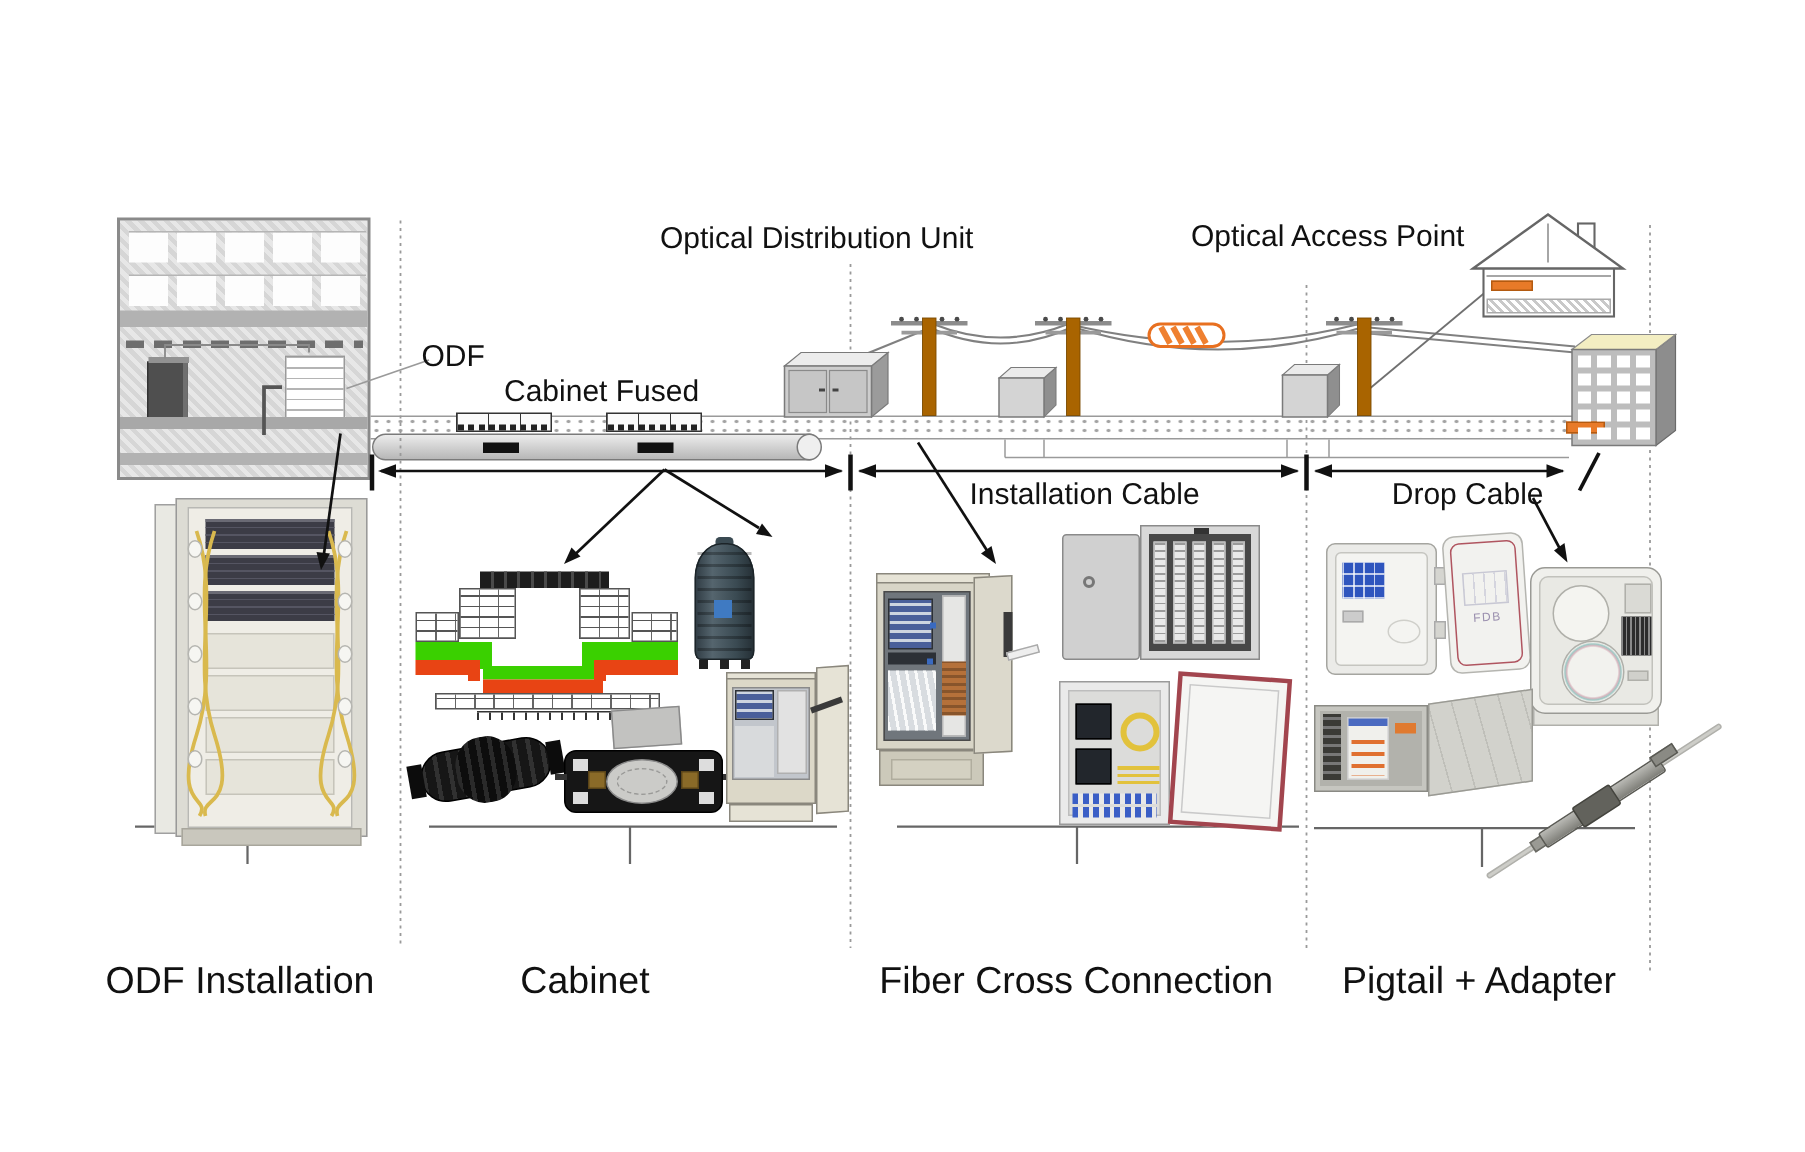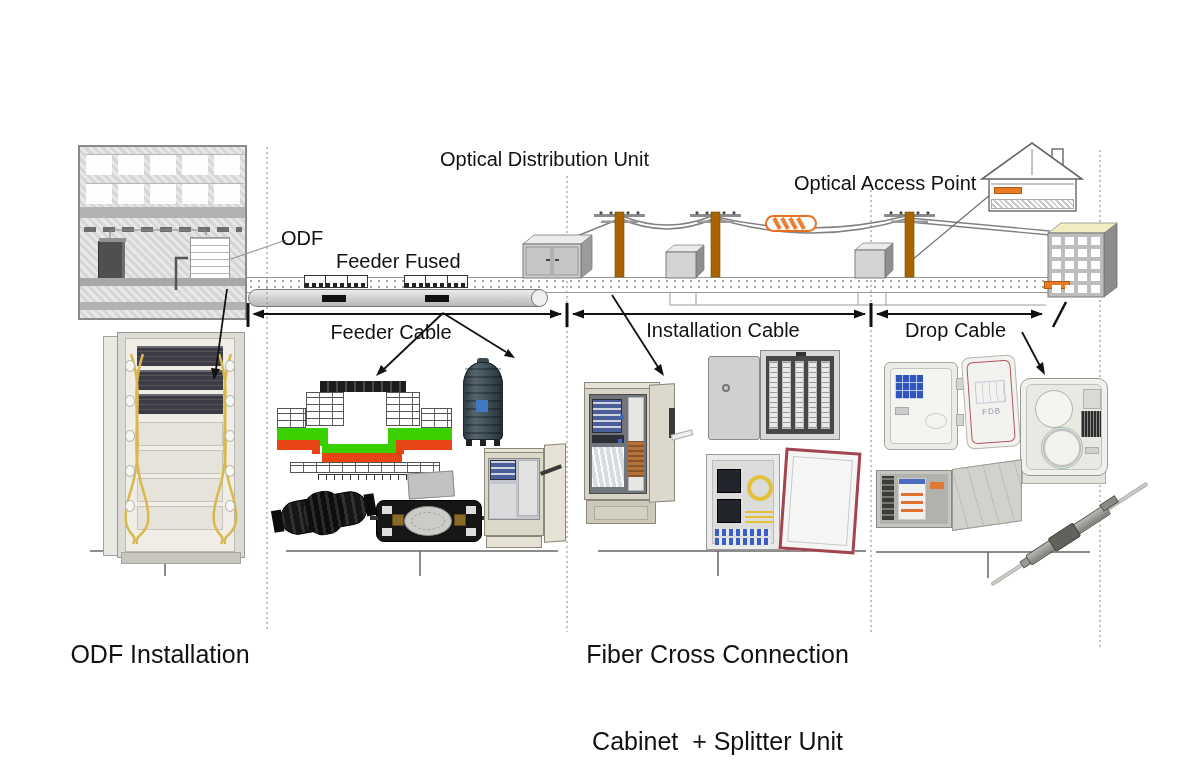--- a/index.html
+++ b/index.html
@@ -458,33 +458,33 @@
   <div class="abs hatchband"></div>
   <div class="abs orangebar" style="left:994px;top:187px;width:28px;height:7px"></div>
   <div class="abs orangebar" style="left:1044px;top:281px;width:26px;height:8px"></div>
   <div class="abs winrow2" style="top:237px"></div>
   <div class="abs winrow2" style="top:249px"></div>
   <div class="abs winrow2" style="top:261px"></div>
   <div class="abs winrow2" style="top:273px"></div>
   <div class="abs winrow2" style="top:285px"></div>
 
   <div class="lbl" style="left:281px;top:227px">ODF</div>
-  <div class="lbl" style="left:336px;top:250px">Feeder Fused</div>
+  <div class="lbl" style="left:336px;top:250px">Cabinet Fused</div>
   <div class="lbl" style="left:440px;top:148px">Optical Distribution Unit</div>
-  <div class="lbl" style="left:794px;top:172px">Optical Access Point</div>
-  <div class="lbl" style="left:301px;top:321px;width:180px;text-align:center">Feeder Cable</div>
+  <div class="lbl" style="left:794px;top:147px">Optical Access Point</div>
   <div class="lbl" style="left:625px;top:319px;width:196px;text-align:center">Installation Cable</div>
-  <div class="lbl" style="left:905px;top:319px;width:124px;text-align:left">Drop Cable</div>
+  <div class="lbl" style="left:905px;top:319px;width:124px;text-align:right">Drop Cable</div>
 
   <div class="cap" style="left:35px;top:582px;width:250px">
     <div>ODF Installation</div>
     <div></div>
   </div>
   <div class="cap" style="left:265px;top:582px;width:250px">
+    <div>Cabinet</div>
   </div>
   <div class="cap" style="left:565px;top:582px;width:305px">
     <div>Fiber Cross Connection</div>
-    <div>Cabinet  + Splitter Unit</div>
   </div>
   <div class="cap" style="left:860px;top:582px;width:252px">
+    <div>Pigtail + Adapter</div>
   </div>
 
 </div>
 
 </body></html>

